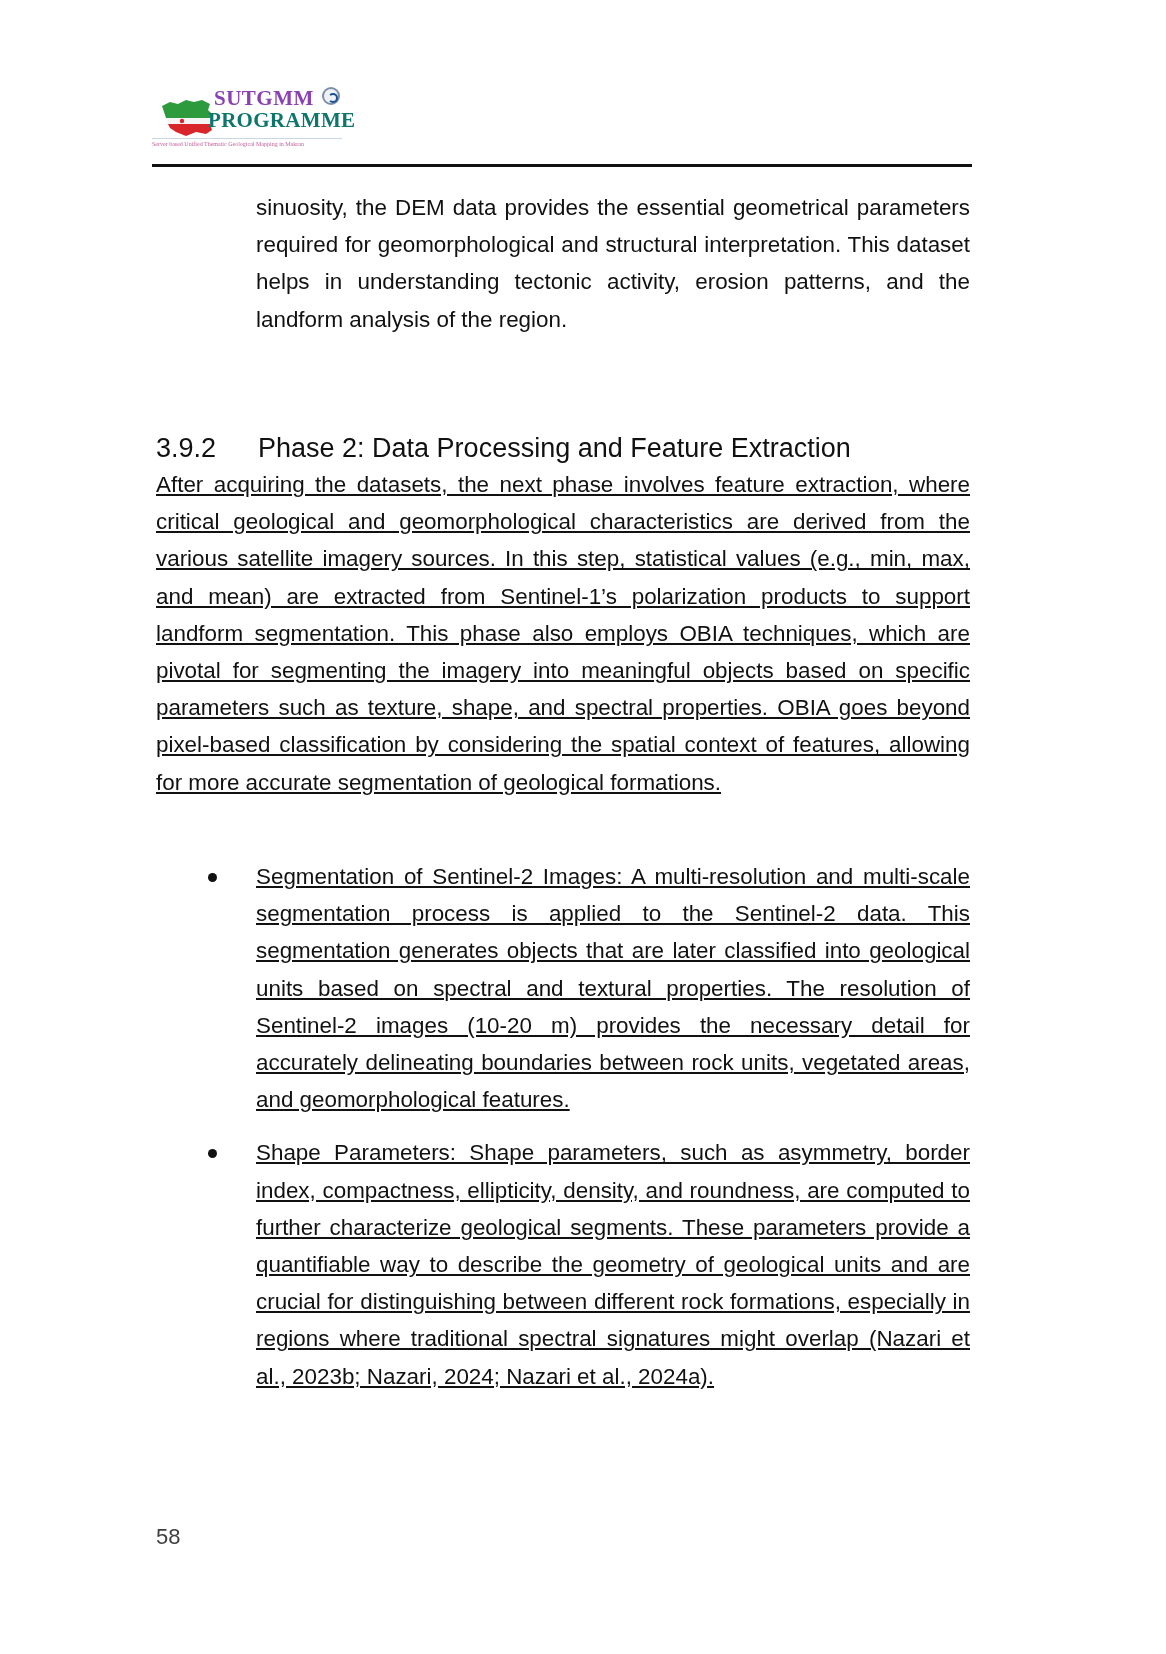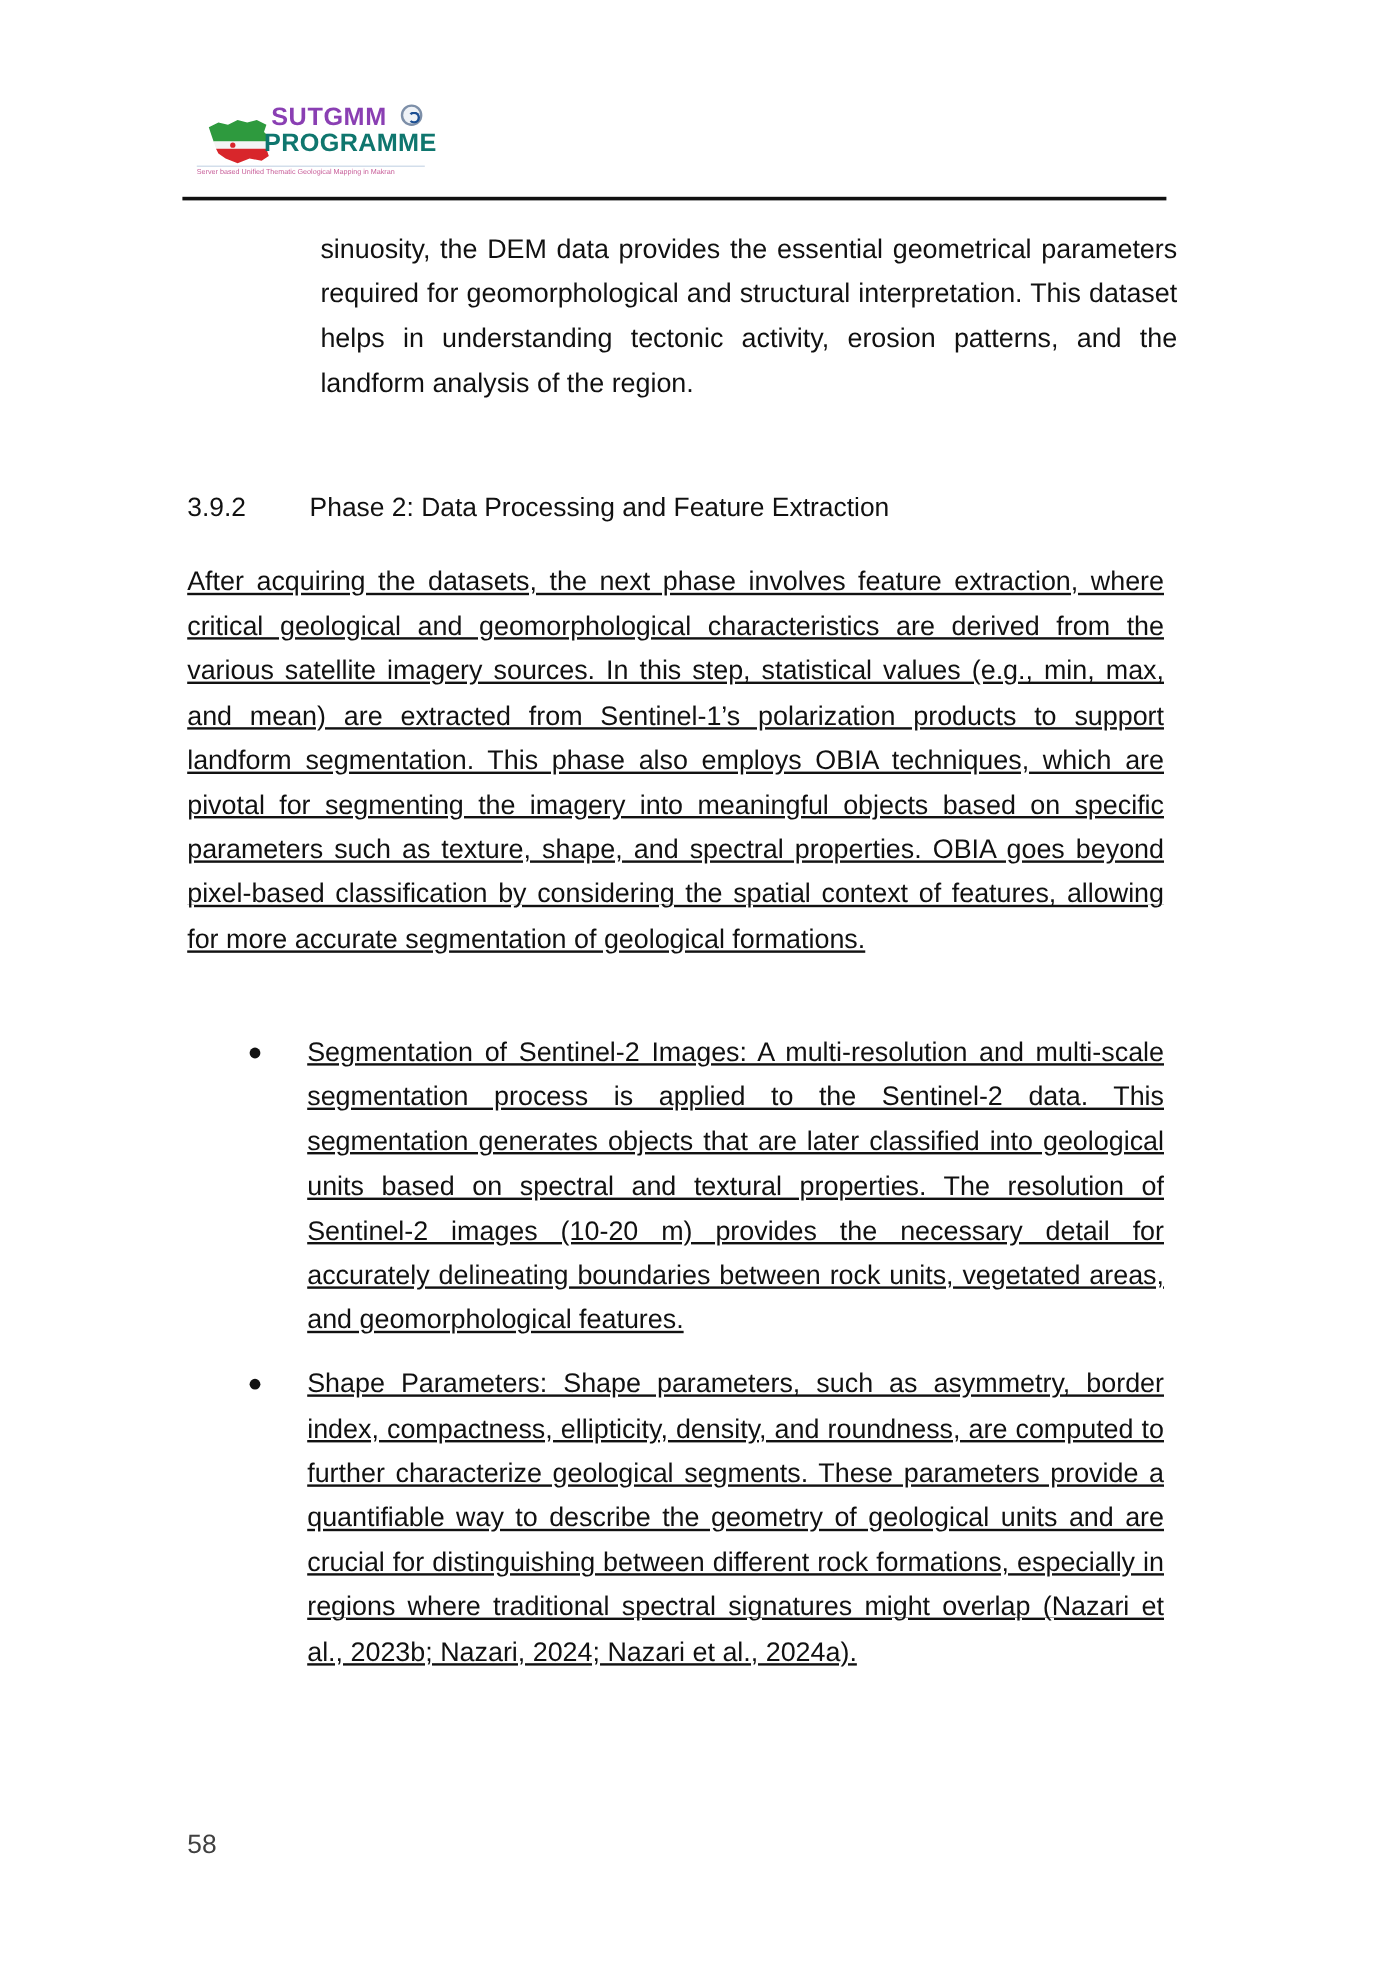--- a/index.html
+++ b/index.html
@@ -2,34 +2,34 @@
 <html><head>
   <meta charset="utf-8">
   <style>
     html, body { margin: 0; padding: 0; background: #ffffff; }
     body {
       width: 1166px; height: 1654px; position: relative; overflow: hidden;
       font-family: "Liberation Sans", "DejaVu Sans", sans-serif;
       color: #111111;
     }
     .header { position: absolute; left: 152px; top: 82px; width: 820px; height: 84px; }
-    .logo { position: absolute; left: 12px; top: 0; width: 200px; height: 72px; }
+    .logo { position: absolute; left: 0; top: 0; width: 200px; height: 72px; font-family: Liberation Serif, serif; }
     .logo-map { position: absolute; left: 8px; top: 14px; width: 54px; height: 42px; }
     .logo-title1 { position: absolute; left: 62px; top: 4px; font-size: 21px; font-weight: bold; color: #8a3fb3; letter-spacing: 0.5px; }
     .logo-title2 { position: absolute; left: 56px; top: 26px; font-size: 21px; font-weight: bold; color: #0f766e; letter-spacing: 0.3px; }
     .logo-emblem { position: absolute; left: 170px; top: 5px; width: 18px; height: 18px; border-radius: 50%; border: 2px solid #7d8fa8; background: #eef2f7; box-sizing: border-box; }
     .logo-emblem::after { content: ""; position: absolute; left: 4px; top: 4px; width: 6px; height: 6px; border-radius: 50%; border: 2px solid #1b4f93; border-left-color: transparent; }
     .logo-rule { position: absolute; left: 0; top: 56px; width: 190px; height: 1px; background: #c9d6e6; }
     .logo-sub { position: absolute; left: 0; top: 59px; font-size: 6px; color: #c8609a; white-space: nowrap; }
     .running-title { position: absolute; right: 0; top: 20px; font-size: 22px; font-style: italic; color: #222; }
     .header-rule { position: absolute; left: 152px; top: 164px; width: 820px; height: 3px; background: #111; }
 
     .text { font-size: 22.4px; line-height: 37.2px; text-align: justify; }
-    .indent-para { position: absolute; left: 256px; top: 189px; width: 714px; margin-left: 11px; }
-    .heading { position: absolute; left: 156px; top: 410px; font-size: 22px; color: #111; white-space: nowrap; }
+    .indent-para { position: absolute; left: 256px; top: 189px; width: 714px; }
+    .heading { position: absolute; left: 156px; top: 433px; font-size: 27px; color: #111; white-space: nowrap; }
     .heading .num { display: inline-block; width: 102px; }
     .main-para { position: absolute; left: 156px; top: 466px; width: 814px; text-decoration: underline; }
     .bullet-list { position: absolute; left: 200px; top: 858px; width: 770px; margin: 0; padding: 0; list-style: none; text-decoration: underline; }
     .bullet-item { position: relative; padding-left: 56px; margin-bottom: 16px; }
     .bullet-dot { position: absolute; left: 8px; top: 15px; width: 9px; height: 9px; border-radius: 50%; background: #111; }
     .page-number { position: absolute; left: 156px; top: 1524px; font-size: 22px; color: #404040; }
   </style>
 </head>
 <body>
 

